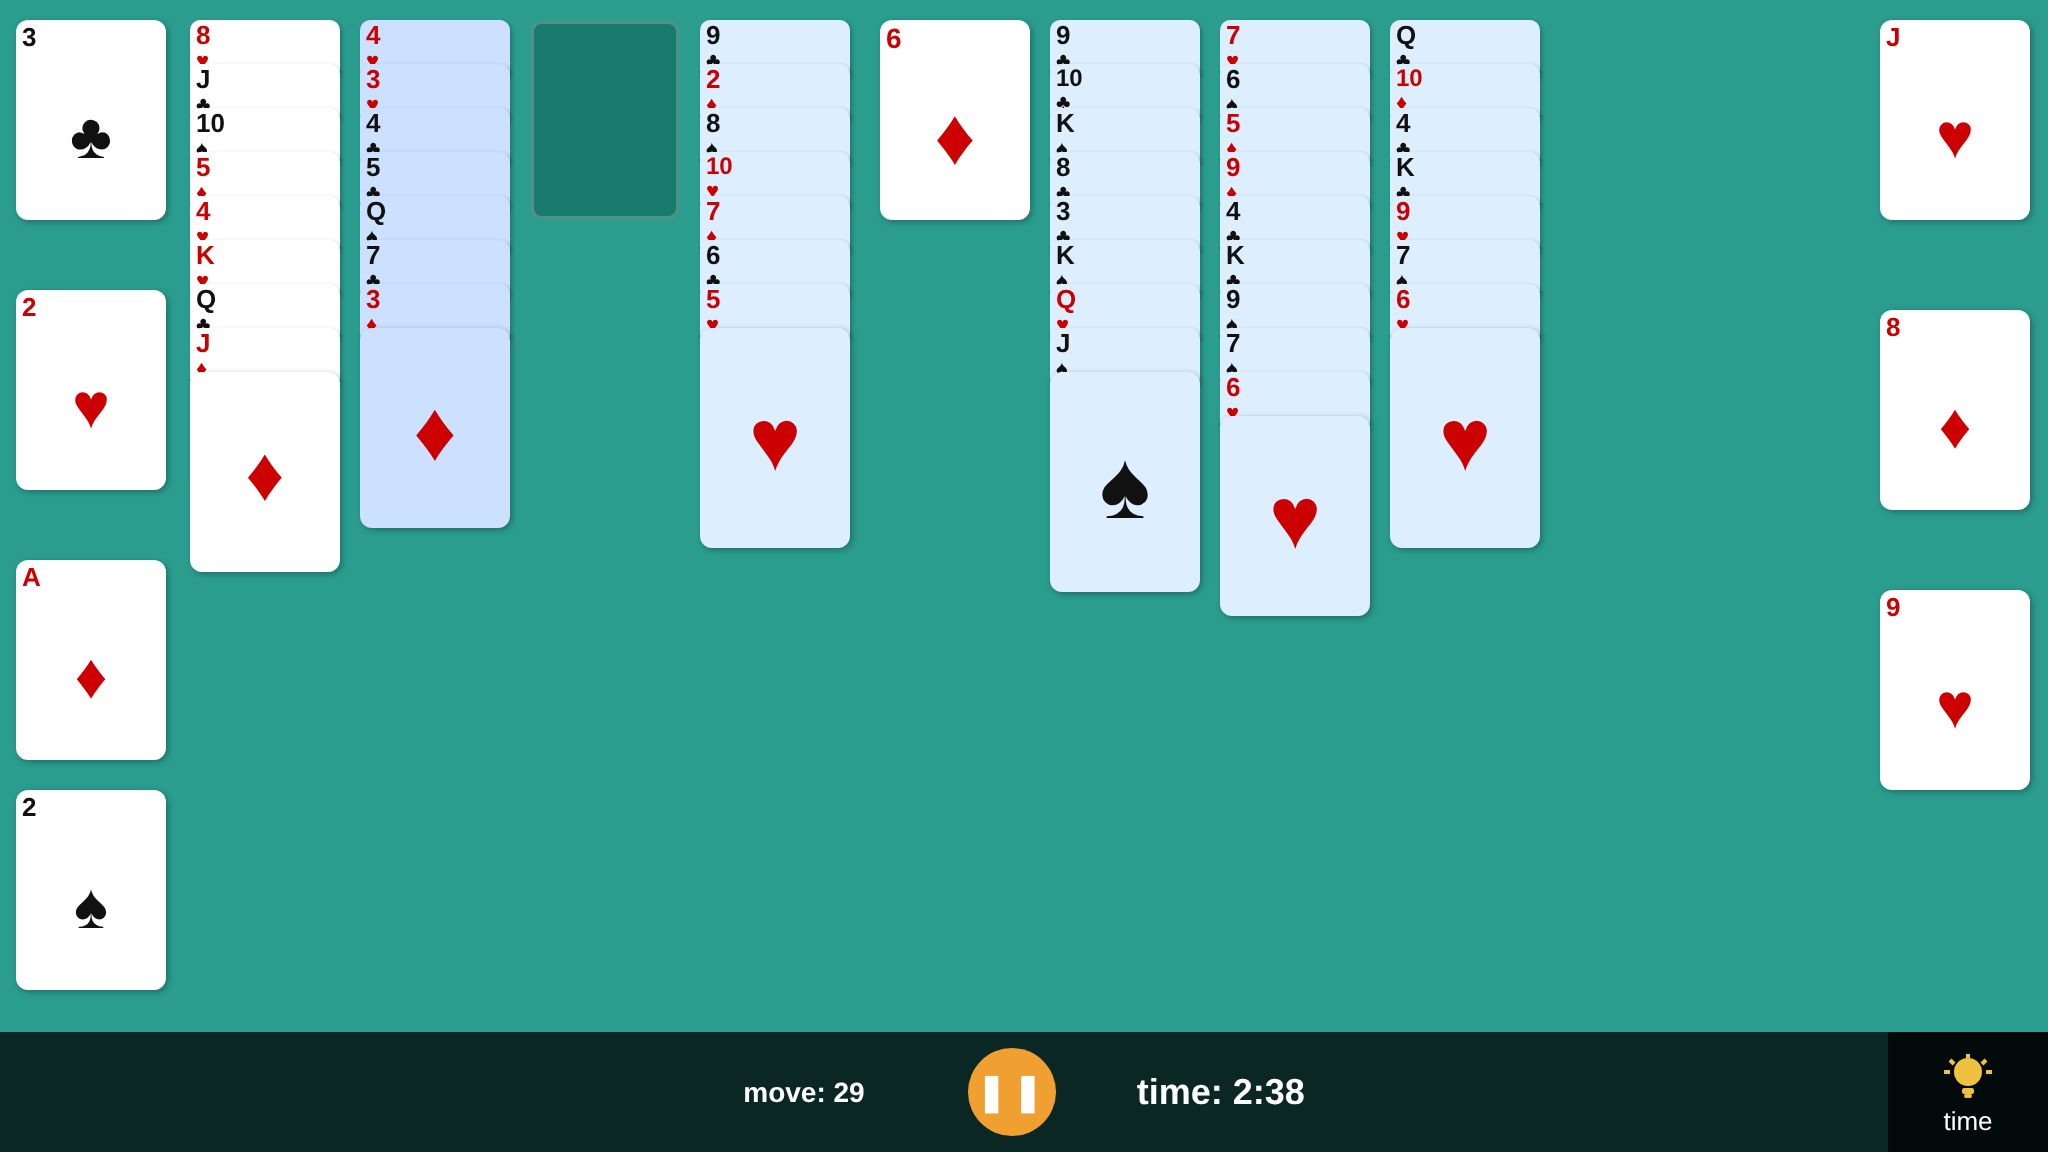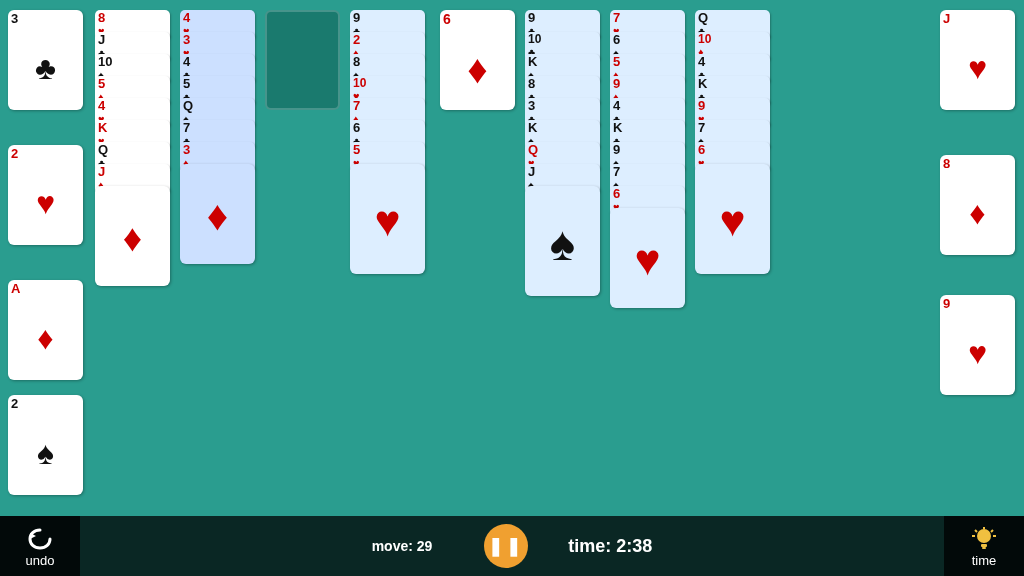--- a/index.html
+++ b/index.html
@@ -535,27 +535,20 @@
     <div class="center-suit red" style="font-size:32px;">♦</div>
   </div>
 
   <div class="full-card" style="left:940px; top:295px;">
     <div class="top-rank red" style="padding:2px 3px; font-size:13px; font-weight:bold;">9</div>
     <div class="center-suit red" style="font-size:32px;">♥</div>
   </div>
 
   <div class="bottom-bar">
 
-    <div class="undo-btn">
-      <svg width="28" height="28" viewBox="0 0 28 28">
-        <path d="M14 5 C8 5 4 9 4 14 C4 19 8 23 14 23 C20 23 24 19 24 14" fill="none" stroke="white" stroke-width="3" stroke-linecap="round"></path>
-        <polygon points="4,8 4,14 10,11" fill="white"></polygon>
-      </svg>
-      <span>undo</span>
-    </div>
 
     <span class="move-counter">move: 29</span>
 
     <div class="pause-btn">
       <span class="pause-icon">❚❚</span>
     </div>
 
     <span class="time-counter">time: 2:38</span>
 
     <div class="hint-btn">

